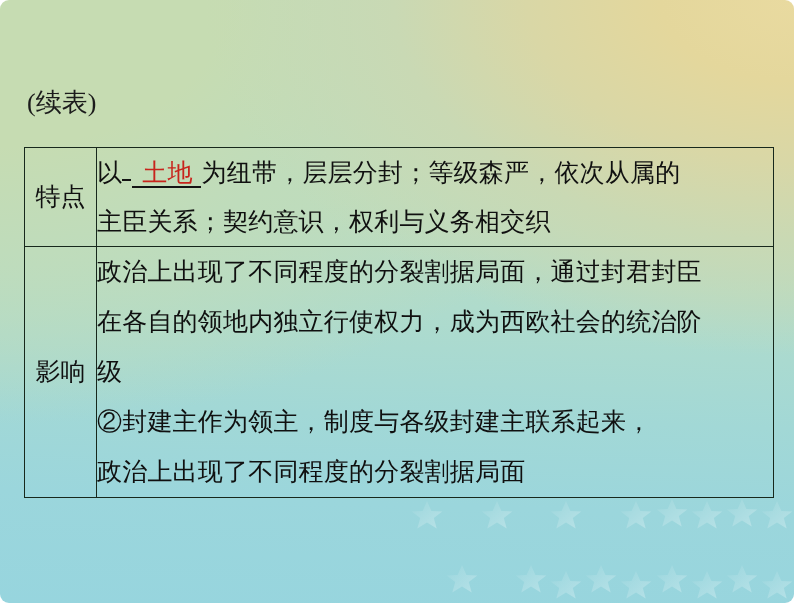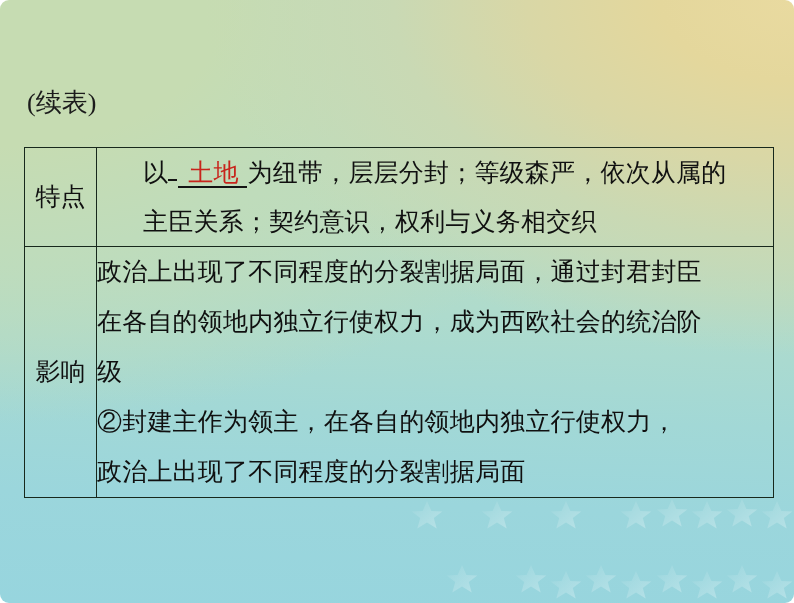--- a/index.html
+++ b/index.html
@@ -94,21 +94,21 @@
     vertical-align: top;
   }
   .body-line {
     font-size: 25px;
     line-height: 50px;
     height: 50px;
     color: #101010;
     white-space: nowrap;
     letter-spacing: 0.2px;
   }
-  .row-feature .body-line { line-height: 49px; height: 49px; margin-left: 46px; }
+  .row-feature .body-line { line-height: 49px; height: 49px; }
 
   .fill-blank {
     color: #c8241c;
     border-bottom: 2px solid #141414;
     padding: 0 8px 0 10px;
     margin: 0 1px;
   }
   .blank-lead {
     border-bottom: 2px solid #141414;
     display: inline-block;
@@ -165,21 +165,21 @@
           </div>
         </td>
       </tr>
 
       <tr class="row-impact">
         <td class="label-cell">影响</td>
         <td class="body-cell">
           <div class="body-line">政治上出现了不同程度的分裂割据局面，通过封君封臣</div>
           <div class="body-line">在各自的领地内独立行使权力，成为西欧社会的统治阶</div>
           <div class="body-line">级</div>
-          <div class="body-line">②封建主作为领主，在各自的领地内独立行使权力，</div>
+          <div class="body-line">②封建主作为领主，制度与各级封建主联系起来，</div>
           <div class="body-line">政治上出现了不同程度的分裂割据局面</div>
         </td>
       </tr>
 
     </tbody>
   </table>
 
 </div>
 
 </body></html>

